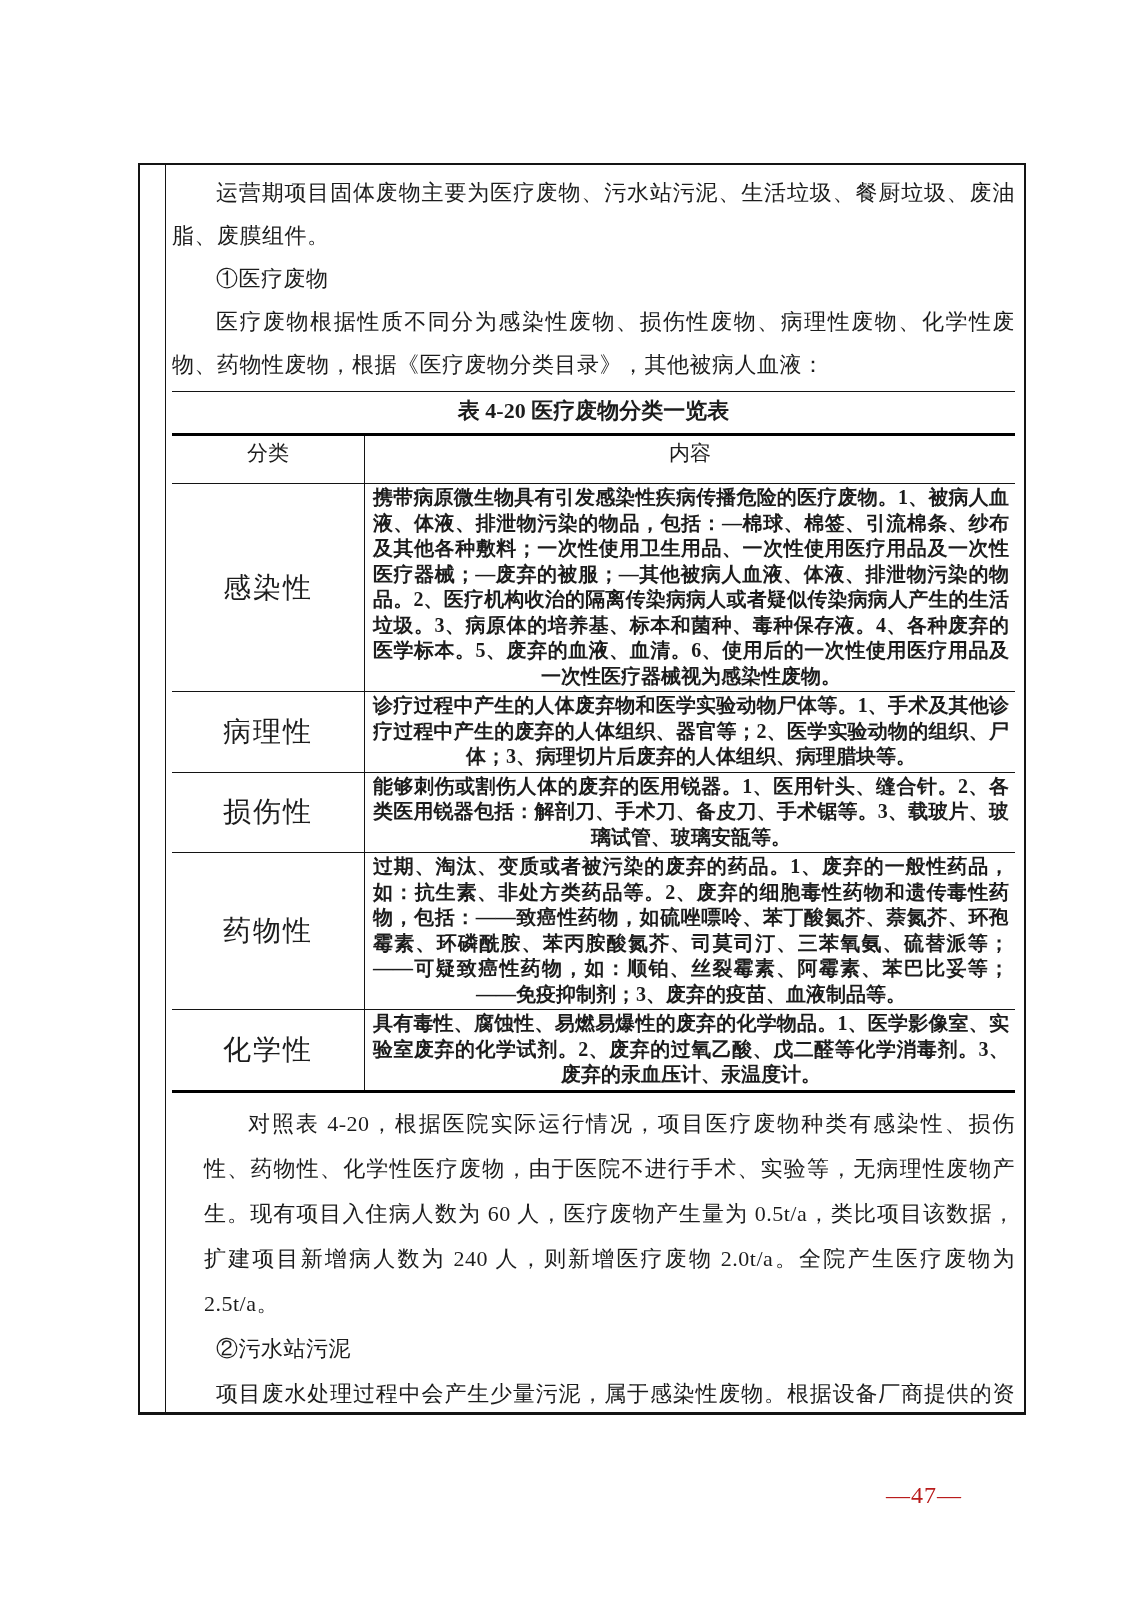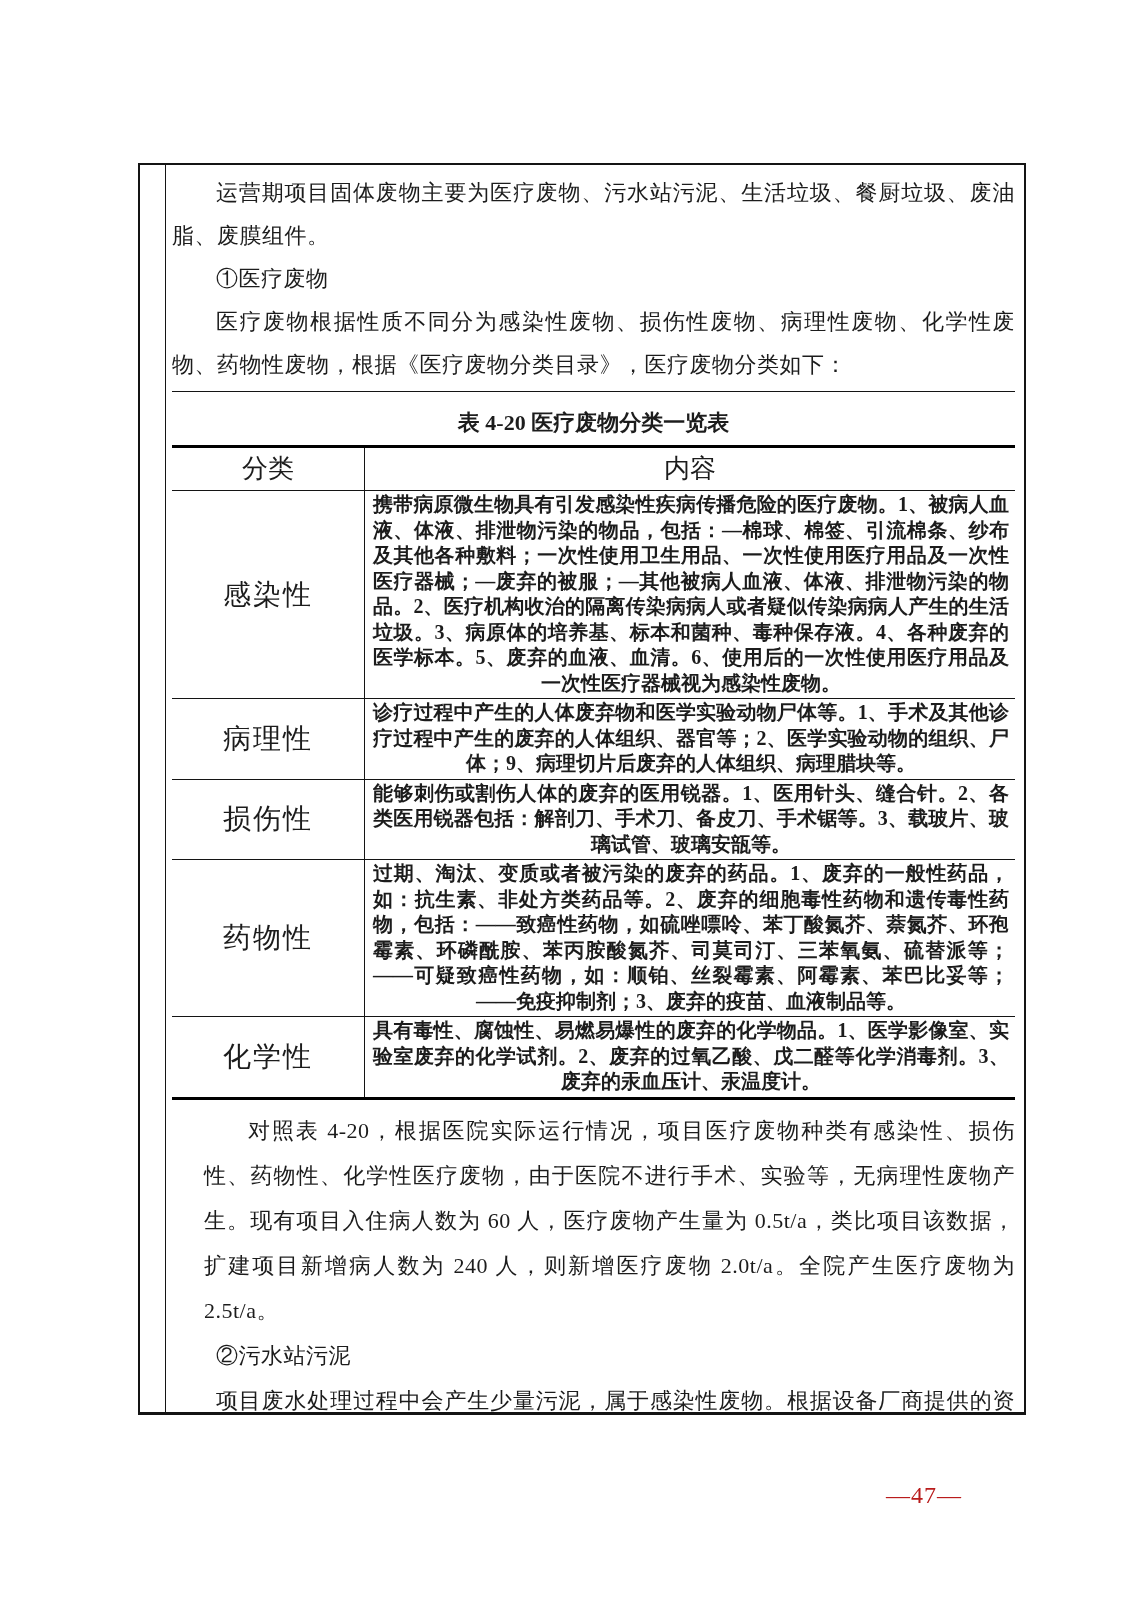--- a/index.html
+++ b/index.html
@@ -27,28 +27,28 @@
   }
   p.body.first { margin-top:4px; }
   p.body.after { line-height:45px; }
   p.body.after.lead { margin-top:8px;margin-left:32px; }
   p.body.last { text-align-last:left; }
 
   .tblwrap { margin-top:5px; }
   .tbl-title {
     border-top:1px solid #141414; border-bottom:3px solid #000;
     text-align:center; font-weight:700; font-size:22px;
-    padding:16px 0 7px 0;
+    padding:4px 0 7px 0;
   }
   table.waste {
     width:100%; border-collapse:collapse; table-layout:fixed;
     border-bottom:3px solid #000;
   }
   table.waste th {
-    font-weight:400; font-size:26px; padding:3px 0 4px 0;
+    font-weight:400; font-size:21px; padding:3px 0 16px 0;
     border-bottom:1px solid #141414;
   }
   table.waste th.c1, table.waste td.cat {
     width:192px; border-right:1px solid #141414; text-align:center;
   }
   table.waste td {
     border-bottom:1px solid #141414; vertical-align:middle;
   }
   table.waste tr:last-child td { border-bottom:none;margin-left:40px; }
   table.waste td.cat { font-size:28px; letter-spacing:2px; }
@@ -63,39 +63,39 @@
 </style>
 </head>
 <body>
 
 <div class="frame">
   <div class="gutter"></div>
   <div class="content">
 
     <p class="body first">运营期项目固体废物主要为医疗废物、污水站污泥、生活垃圾、餐厨垃圾、废油脂、废膜组件。</p>
     <p class="body">①医疗废物</p>
-    <p class="body">医疗废物根据性质不同分为感染性废物、损伤性废物、病理性废物、化学性废物、药物性废物，根据《医疗废物分类目录》，医疗废物分类如下：</p>
+    <p class="body">医疗废物根据性质不同分为感染性废物、损伤性废物、病理性废物、化学性废物、药物性废物，根据《医疗废物分类目录》，其他被病人血液：</p>
 
     <div class="tblwrap">
       <div class="tbl-title">表 4-20 医疗废物分类一览表</div>
       <table class="waste">
         <thead>
           <tr>
             <th class="c1">分类</th>
             <th class="c2">内容</th>
           </tr>
         </thead>
         <tbody>
           <tr>
             <td class="cat">感染性</td>
             <td class="cont">携带病原微生物具有引发感染性疾病传播危险的医疗废物。1、被病人血液、体液、排泄物污染的物品，包括：—棉球、棉签、引流棉条、纱布及其他各种敷料；一次性使用卫生用品、一次性使用医疗用品及一次性医疗器械；—废弃的被服；—其他被病人血液、体液、排泄物污染的物品。2、医疗机构收治的隔离传染病病人或者疑似传染病病人产生的生活垃圾。3、病原体的培养基、标本和菌种、毒种保存液。4、各种废弃的医学标本。5、废弃的血液、血清。6、使用后的一次性使用医疗用品及一次性医疗器械视为感染性废物。</td>
           </tr>
           <tr>
             <td class="cat">病理性</td>
-            <td class="cont">诊疗过程中产生的人体废弃物和医学实验动物尸体等。1、手术及其他诊疗过程中产生的废弃的人体组织、器官等；2、医学实验动物的组织、尸体；9、病理切片后废弃的人体组织、病理腊块等。</td>
+            <td class="cont">诊疗过程中产生的人体废弃物和医学实验动物尸体等。1、手术及其他诊疗过程中产生的废弃的人体组织、器官等；2、医学实验动物的组织、尸体；3、病理切片后废弃的人体组织、病理腊块等。</td>
           </tr>
           <tr>
             <td class="cat">损伤性</td>
             <td class="cont">能够刺伤或割伤人体的废弃的医用锐器。1、医用针头、缝合针。2、各类医用锐器包括：解剖刀、手术刀、备皮刀、手术锯等。3、载玻片、玻璃试管、玻璃安瓿等。</td>
           </tr>
           <tr>
             <td class="cat">药物性</td>
             <td class="cont">过期、淘汰、变质或者被污染的废弃的药品。1、废弃的一般性药品，如：抗生素、非处方类药品等。2、废弃的细胞毒性药物和遗传毒性药物，包括：——致癌性药物，如硫唑嘌呤、苯丁酸氮芥、萘氮芥、环孢霉素、环磷酰胺、苯丙胺酸氮芥、司莫司汀、三苯氧氨、硫替派等；——可疑致癌性药物，如：顺铂、丝裂霉素、阿霉素、苯巴比妥等；——免疫抑制剂；3、废弃的疫苗、血液制品等。</td>
           </tr>
           <tr>

